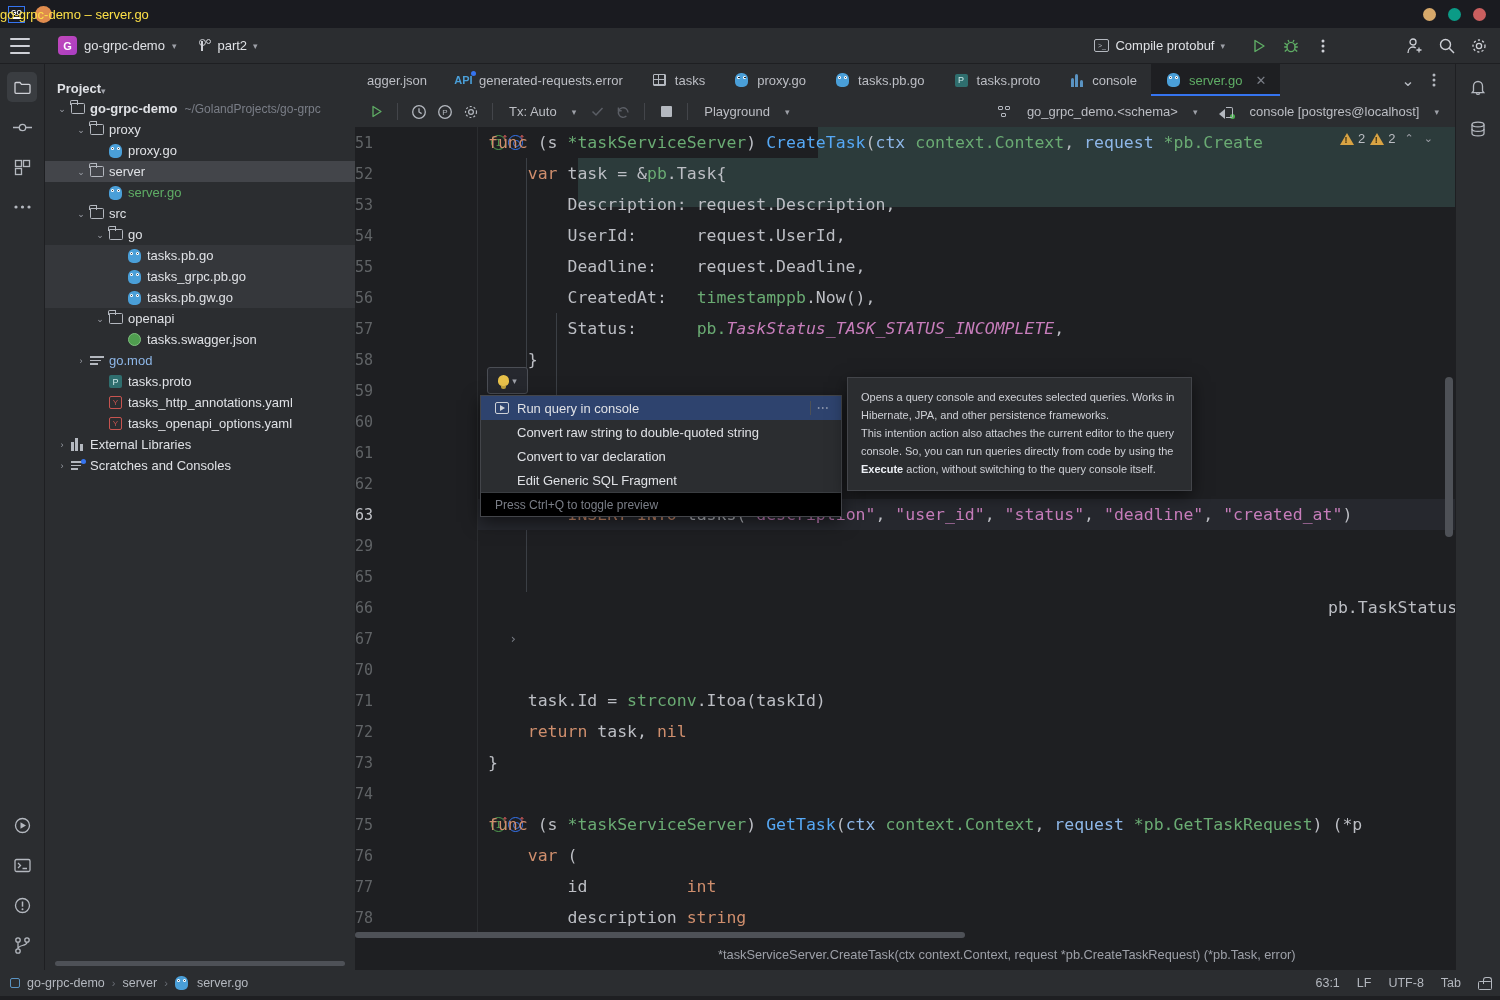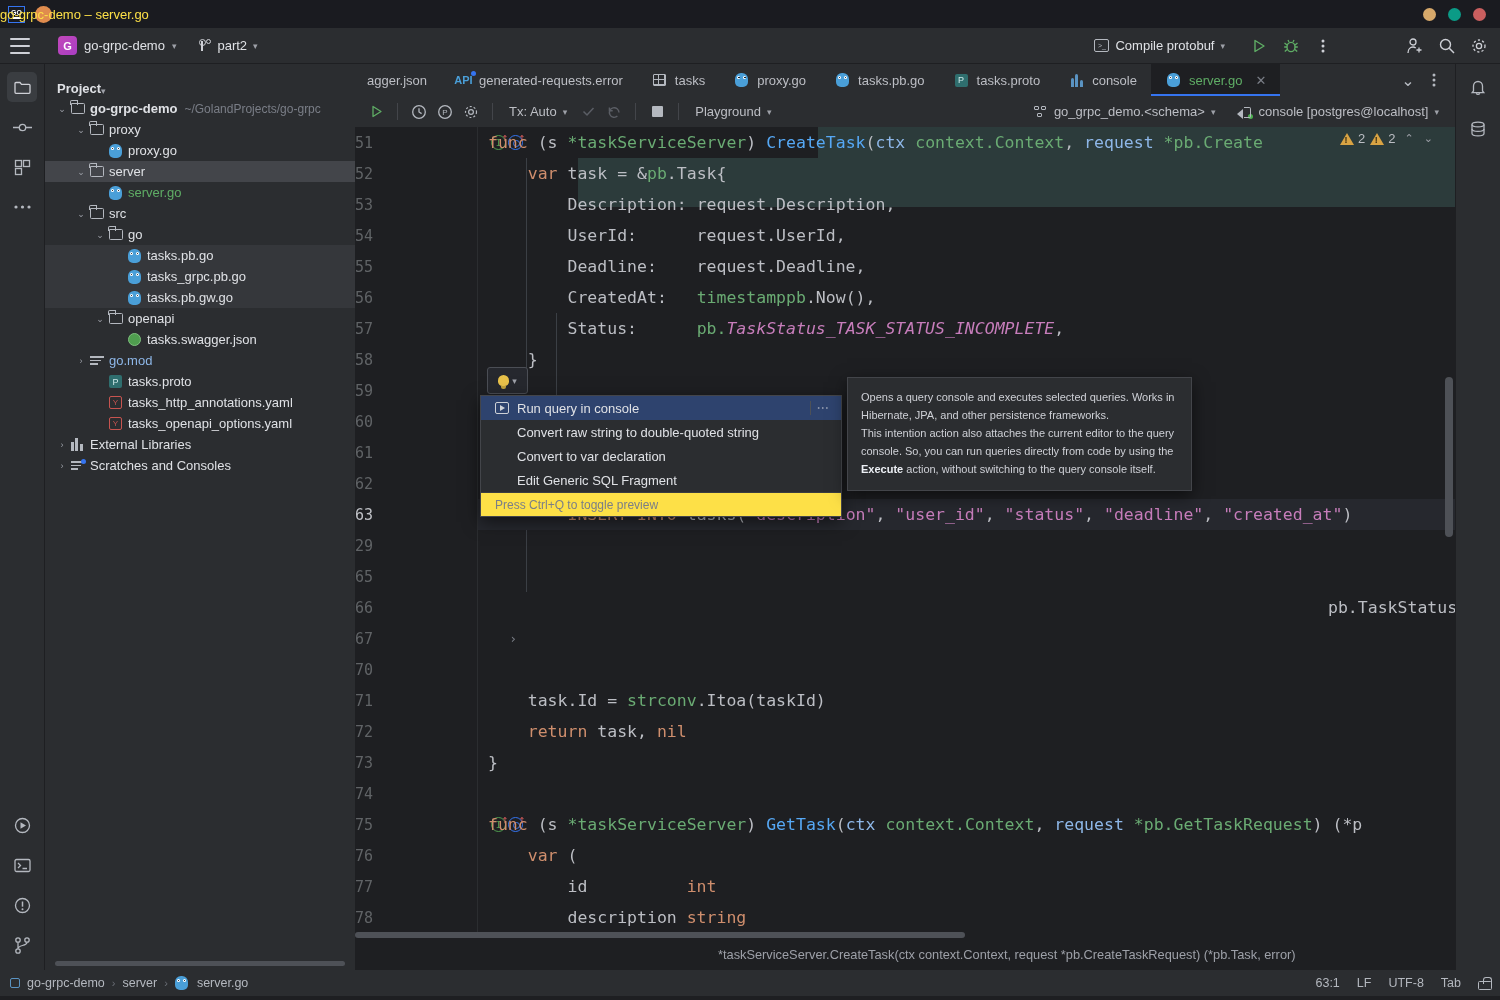--- a/index.html
+++ b/index.html
@@ -133,21 +133,21 @@
   .pg-ico { width:12px;height:13px; position:relative;}
   .pg-ico i{position:absolute;bottom:0;width:3px;background:#5a93c2;border-radius:2px 2px 0 0;}
   .pg-ico i:nth-child(1){left:0;height:9px;} .pg-ico i:nth-child(2){left:4.5px;height:13px;} .pg-ico i:nth-child(3){left:9px;height:7px;}
   .tabs-right { margin-left:auto; display:flex; align-items:center; gap:4px; padding:0 10px; background:#2b2d30; }
 
   
   .dbbar { height: 31px; background: #2b2d30; display: flex; align-items: center; gap: 4px; padding: 0 10px; flex:none; font-size: 13px; color:#bcbec4;}
   .dbbar .sep { width:1px; height:17px; background:#43454a; margin: 0 6px; }
   .dbi { width:22px;height:22px;display:flex;align-items:center;justify-content:center;border-radius:4px;cursor:pointer;}
   .stopsq { width:11px;height:11px;background:#b4b8bf;border-radius:1px;}
-  .dbchip { display:flex;align-items:center;gap:6px;padding:2px 6px;border-radius:4px;cursor:pointer;}
+  .dbchip { display:flex;align-items:center;gap:15px;padding:2px 6px;border-radius:4px;cursor:pointer;}
   .schema-ico{width:14px;height:12px;position:relative;}
   .schema-ico i{position:absolute;width:5px;height:4px;border:1.2px solid #b4b8bf;border-radius:1px;}
   .schema-ico i:nth-child(1){left:0;top:0;} .schema-ico i:nth-child(2){left:7px;top:0;} .schema-ico i:nth-child(3){left:3.5px;top:7px;}
   .plug-ico{width:15px;height:12px;position:relative;}
   .plug-ico:before{content:'';position:absolute;left:0;top:3px;width:0;height:0;border-right:6px solid #b4b8bf;border-top:5px solid transparent;border-bottom:5px solid transparent;}
   .plug-ico:after{content:'';position:absolute;left:7px;top:1px;width:6px;height:9px;border:1.3px solid #b4b8bf;border-left:none;border-radius:0 2px 2px 0;}
   .plug-ico .gdot{position:absolute;right:-1px;bottom:-1px;width:5px;height:5px;border-radius:50%;background:#4caf50;}
   .dbbar-right { margin-left:auto; display:flex; align-items:center; gap:10px;}
 
   
@@ -196,21 +196,21 @@
     position: absolute; background: #2b2d30; border: 1px solid #43454a;
     box-shadow: 0 5px 16px rgba(0,0,0,.55); z-index: 30; width: 362px;
   }
   .pop-item { height: 24px; display:flex; align-items:center; padding: 0 14px; font-size:13px; color:#dfe1e5; cursor:pointer; gap:8px;}
   .pop-item.sel { background: #2e436e; }
   .pop-item .runico { width:14px;height:12px;border:1.2px solid #cdd0d6;border-radius:2px;display:flex;align-items:center;justify-content:center;}
   .pop-item .runico:after{content:'';width:0;height:0;border-left:5px solid #cdd0d6;border-top:3px solid transparent;border-bottom:3px solid transparent;}
   .pop-item .vsep { margin-left:auto; display:flex; align-items:center; gap:8px;}
   .pop-item .vline { width:1px;height:14px;background:#4d5157;}
   .pop-item .dots { color:#cdd0d6; font-size:12px; letter-spacing:1px; line-height:8px; writing-mode:vertical-rl; }
-  .pop-foot { height: 24px; display:flex; align-items:center; padding:0 14px; font-size:12px; color:#7a7e87; background:#fde047; border-top:1px solid #3a3d41;}
+  .pop-foot { height: 24px; display:flex; align-items:center; padding:0 14px; font-size:12px; color:#7a7e87; background:#000000; border-top:1px solid #3a3d41;}
 
   .tooltip {
     position: absolute; background: #2b2d30; border:1px solid #43454a;
     box-shadow: 0 5px 16px rgba(0,0,0,.55); z-index: 31;
     width: 345px; padding: 10px 13px 12px 13px; font-size: 11px; line-height: 18px; color: #ced0d6;
   }
   .tooltip b { color: #eceff4; }
 
   
   .bulbbox {

